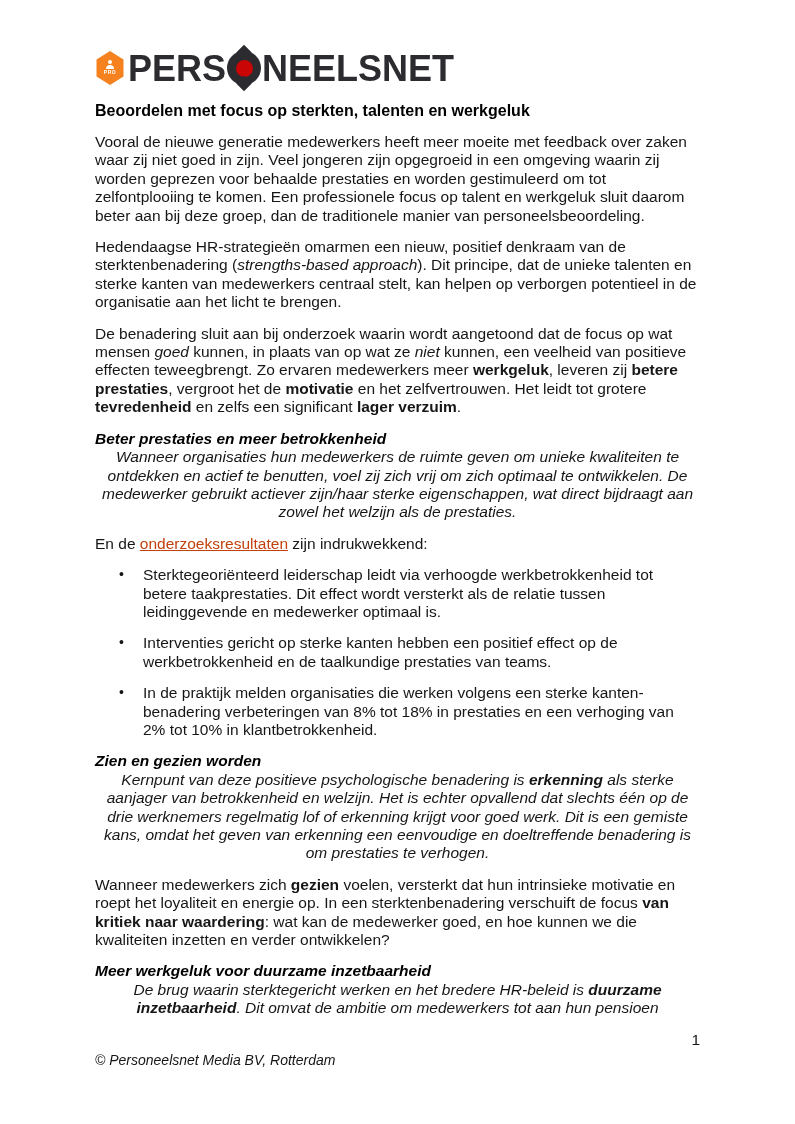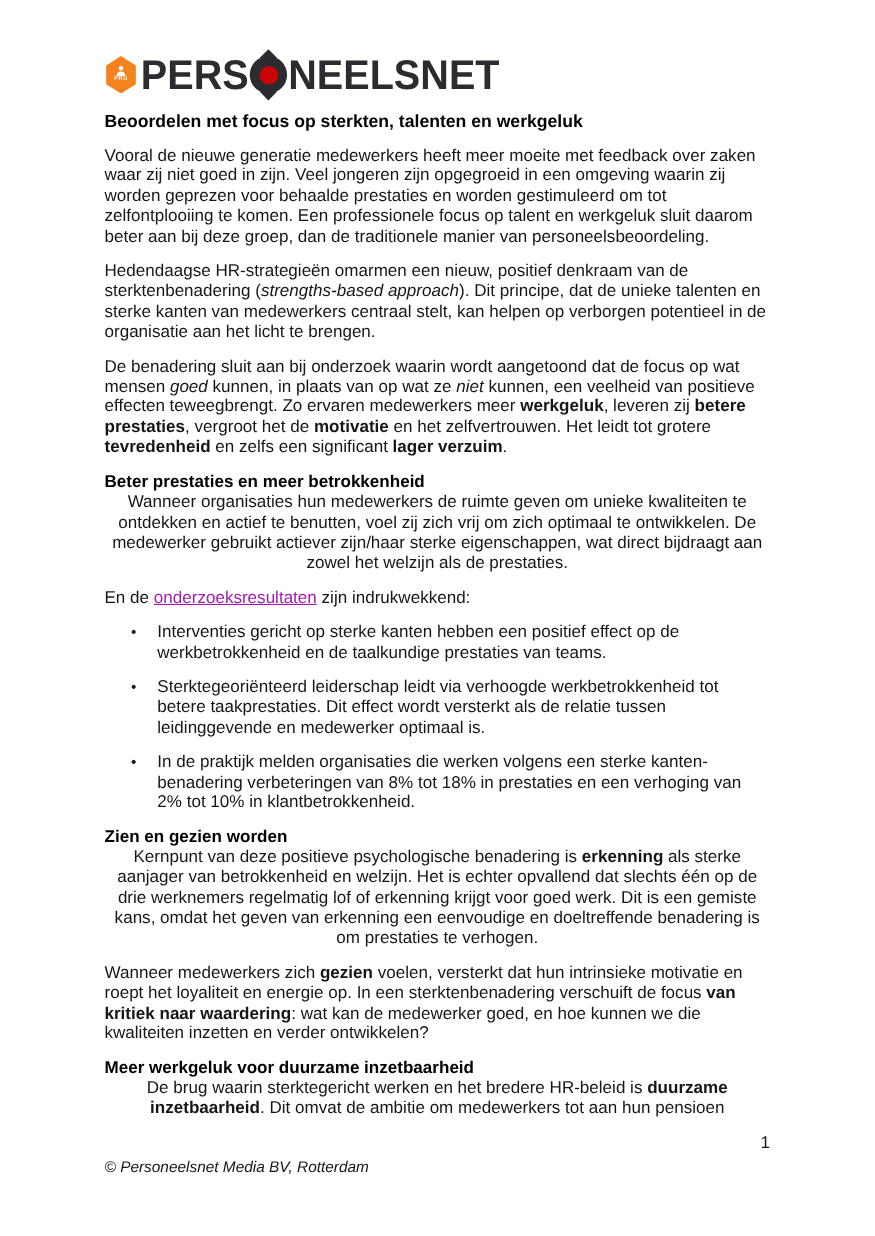--- a/index.html
+++ b/index.html
@@ -37,26 +37,26 @@
   }
   .logo-o::before{top:-4px;}
   .logo-o::after{bottom:-4px;}
   .logo-o-dot{width:17px;height:17px;border-radius:50%;background:#c90505;}
 
   
   .content{font-size:15.5px;line-height:18.4px;}
   .doc-title{font-size:16px;font-weight:bold;color:#000000;margin:0 0 13px 0;line-height:19px;}
   .para{margin:0 0 13px 0;}
   .para.tight{margin:0;text-align:center;}
-  .section{margin:0 0 13px 0;}
+  .section{margin:0 0 13px 0;font-style:italic;}
   .section-heading{font-weight:bold;color:#000;}
   .gap-top{margin-top:8px;}
   .seg-bold{font-weight:bold;}
   .seg-italic{font-style:italic;}
-  .seg-link{color:#a21caf;text-decoration:underline;cursor:pointer;}
+  .seg-link{color:#c2410c;text-decoration:underline;cursor:pointer;}
   .bullets{margin:0 0 13px 0;padding-left:48px;list-style:none;}
   .bullets li{margin-bottom:13px;position:relative;}
   .bullets li::before{content:"\2022";position:absolute;left:-24px;top:-1px;font-size:14px;}
 
   
   .page-number{text-align:right;margin-top:4px;font-size:15.5px;}
   .footer{font-style:italic;font-size:14px;margin-top:3px;}
 </style>
 </head>
 <body>
@@ -79,22 +79,22 @@
       <h1 class="doc-title">Beoordelen met focus op sterkten, talenten en werkgeluk</h1>
       <p class="para"><span class="seg-normal">Vooral de nieuwe generatie medewerkers heeft meer moeite met feedback over zaken waar zij niet goed in zijn. Veel jongeren zijn opgegroeid in een omgeving waarin zij worden geprezen voor behaalde prestaties en worden gestimuleerd om tot zelfontplooiing te komen. Een professionele focus op talent en werkgeluk sluit daarom beter aan bij deze groep, dan de traditionele manier van personeelsbeoordeling.</span></p>
       <p class="para"><span class="seg-normal">Hedendaagse HR-strategieën omarmen een nieuw, positief denkraam van de sterktenbenadering (</span><span class="seg-italic">strengths-based approach</span><span class="seg-normal">). Dit principe, dat de unieke talenten en sterke kanten van medewerkers centraal stelt, kan helpen op verborgen potentieel in de organisatie aan het licht te brengen.</span></p>
       <p class="para"><span class="seg-normal">De benadering sluit aan bij onderzoek waarin wordt aangetoond dat de focus op wat mensen </span><span class="seg-italic">goed</span><span class="seg-normal"> kunnen, in plaats van op wat ze </span><span class="seg-italic">niet</span><span class="seg-normal"> kunnen, een veelheid van positieve effecten teweegbrengt. Zo ervaren medewerkers meer </span><span class="seg-bold">werkgeluk</span><span class="seg-normal">, leveren zij </span><span class="seg-bold">betere prestaties</span><span class="seg-normal">, vergroot het de </span><span class="seg-bold">motivatie</span><span class="seg-normal"> en het zelfvertrouwen. Het leidt tot grotere </span><span class="seg-bold">tevredenheid</span><span class="seg-normal"> en zelfs een significant </span><span class="seg-bold">lager verzuim</span><span class="seg-normal">.</span></p>
       <div class="section">
         <div class="section-heading">Beter prestaties en meer betrokkenheid</div>
         <p class="para tight"><span class="seg-normal">Wanneer organisaties hun medewerkers de ruimte geven om unieke kwaliteiten te ontdekken en actief te benutten, voel zij zich vrij om zich optimaal te ontwikkelen. De medewerker gebruikt actiever zijn/haar sterke eigenschappen, wat direct bijdraagt aan zowel het welzijn als de prestaties.</span></p>
       </div>
       <p class="para"><span class="seg-normal">En de </span><span class="seg-link">onderzoeksresultaten</span><span class="seg-normal"> zijn indrukwekkend:</span></p>
       <ul class="bullets">
+        <li><span class="seg-normal">Sterktegeoriënteerd leiderschap leidt via verhoogde werkbetrokkenheid tot betere taakprestaties. Dit effect wordt versterkt als de relatie tussen leidinggevende en medewerker optimaal is.</span></li>
         <li><span class="seg-normal">Interventies gericht op sterke kanten hebben een positief effect op de werkbetrokkenheid en de taalkundige prestaties van teams.</span></li>
-        <li><span class="seg-normal">Sterktegeoriënteerd leiderschap leidt via verhoogde werkbetrokkenheid tot betere taakprestaties. Dit effect wordt versterkt als de relatie tussen leidinggevende en medewerker optimaal is.</span></li>
         <li><span class="seg-normal">In de praktijk melden organisaties die werken volgens een sterke kanten-benadering verbeteringen van 8% tot 18% in prestaties en een verhoging van 2% tot 10% in klantbetrokkenheid.</span></li>
       </ul>
       <div class="section">
         <div class="section-heading">Zien en gezien worden</div>
         <p class="para tight"><span class="seg-normal">Kernpunt van deze positieve psychologische benadering is </span><span class="seg-bold">erkenning</span><span class="seg-normal"> als sterke aanjager van betrokkenheid en welzijn. Het is echter opvallend dat slechts één op de drie werknemers regelmatig lof of erkenning krijgt voor goed werk. Dit is een gemiste kans, omdat het geven van erkenning een eenvoudige en doeltreffende benadering is om prestaties te verhogen.</span></p>
       </div>
       <p class="para gap-top"><span class="seg-normal">Wanneer medewerkers zich </span><span class="seg-bold">gezien</span><span class="seg-normal"> voelen, versterkt dat hun intrinsieke motivatie en roept het loyaliteit en energie op. In een sterktenbenadering verschuift de focus </span><span class="seg-bold">van kritiek naar waardering</span><span class="seg-normal">: wat kan de medewerker goed, en hoe kunnen we die kwaliteiten inzetten en verder ontwikkelen?</span></p>
       <div class="section">
         <div class="section-heading">Meer werkgeluk voor duurzame inzetbaarheid</div>
         <p class="para tight"><span class="seg-normal">De brug waarin sterktegericht werken en het bredere HR-beleid is </span><span class="seg-bold">duurzame inzetbaarheid</span><span class="seg-normal">. Dit omvat de ambitie om medewerkers tot aan hun pensioen</span></p>

